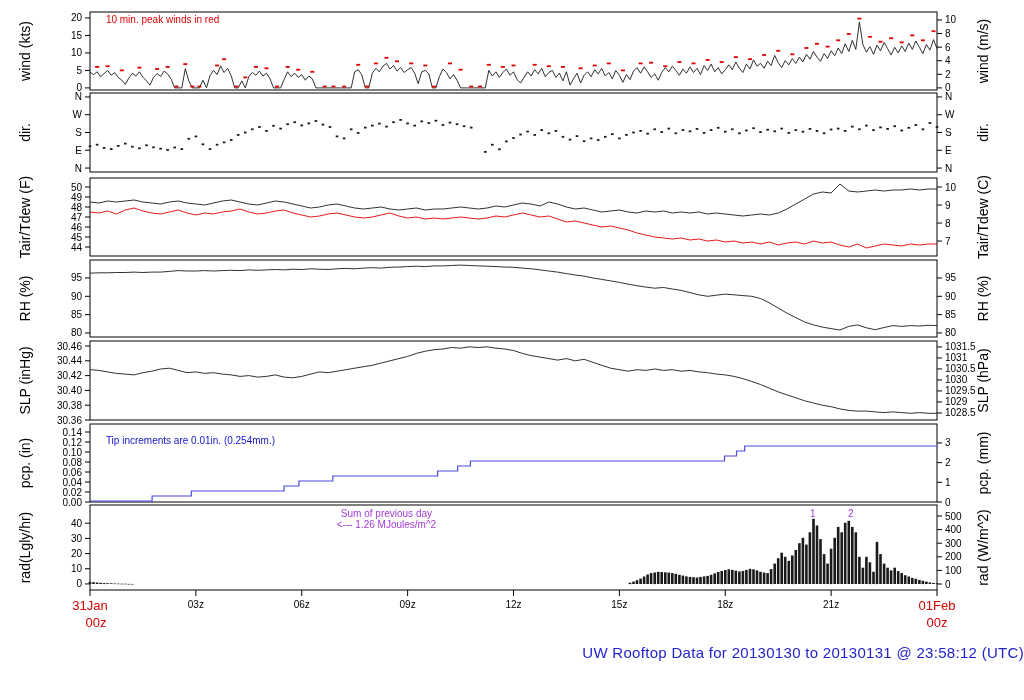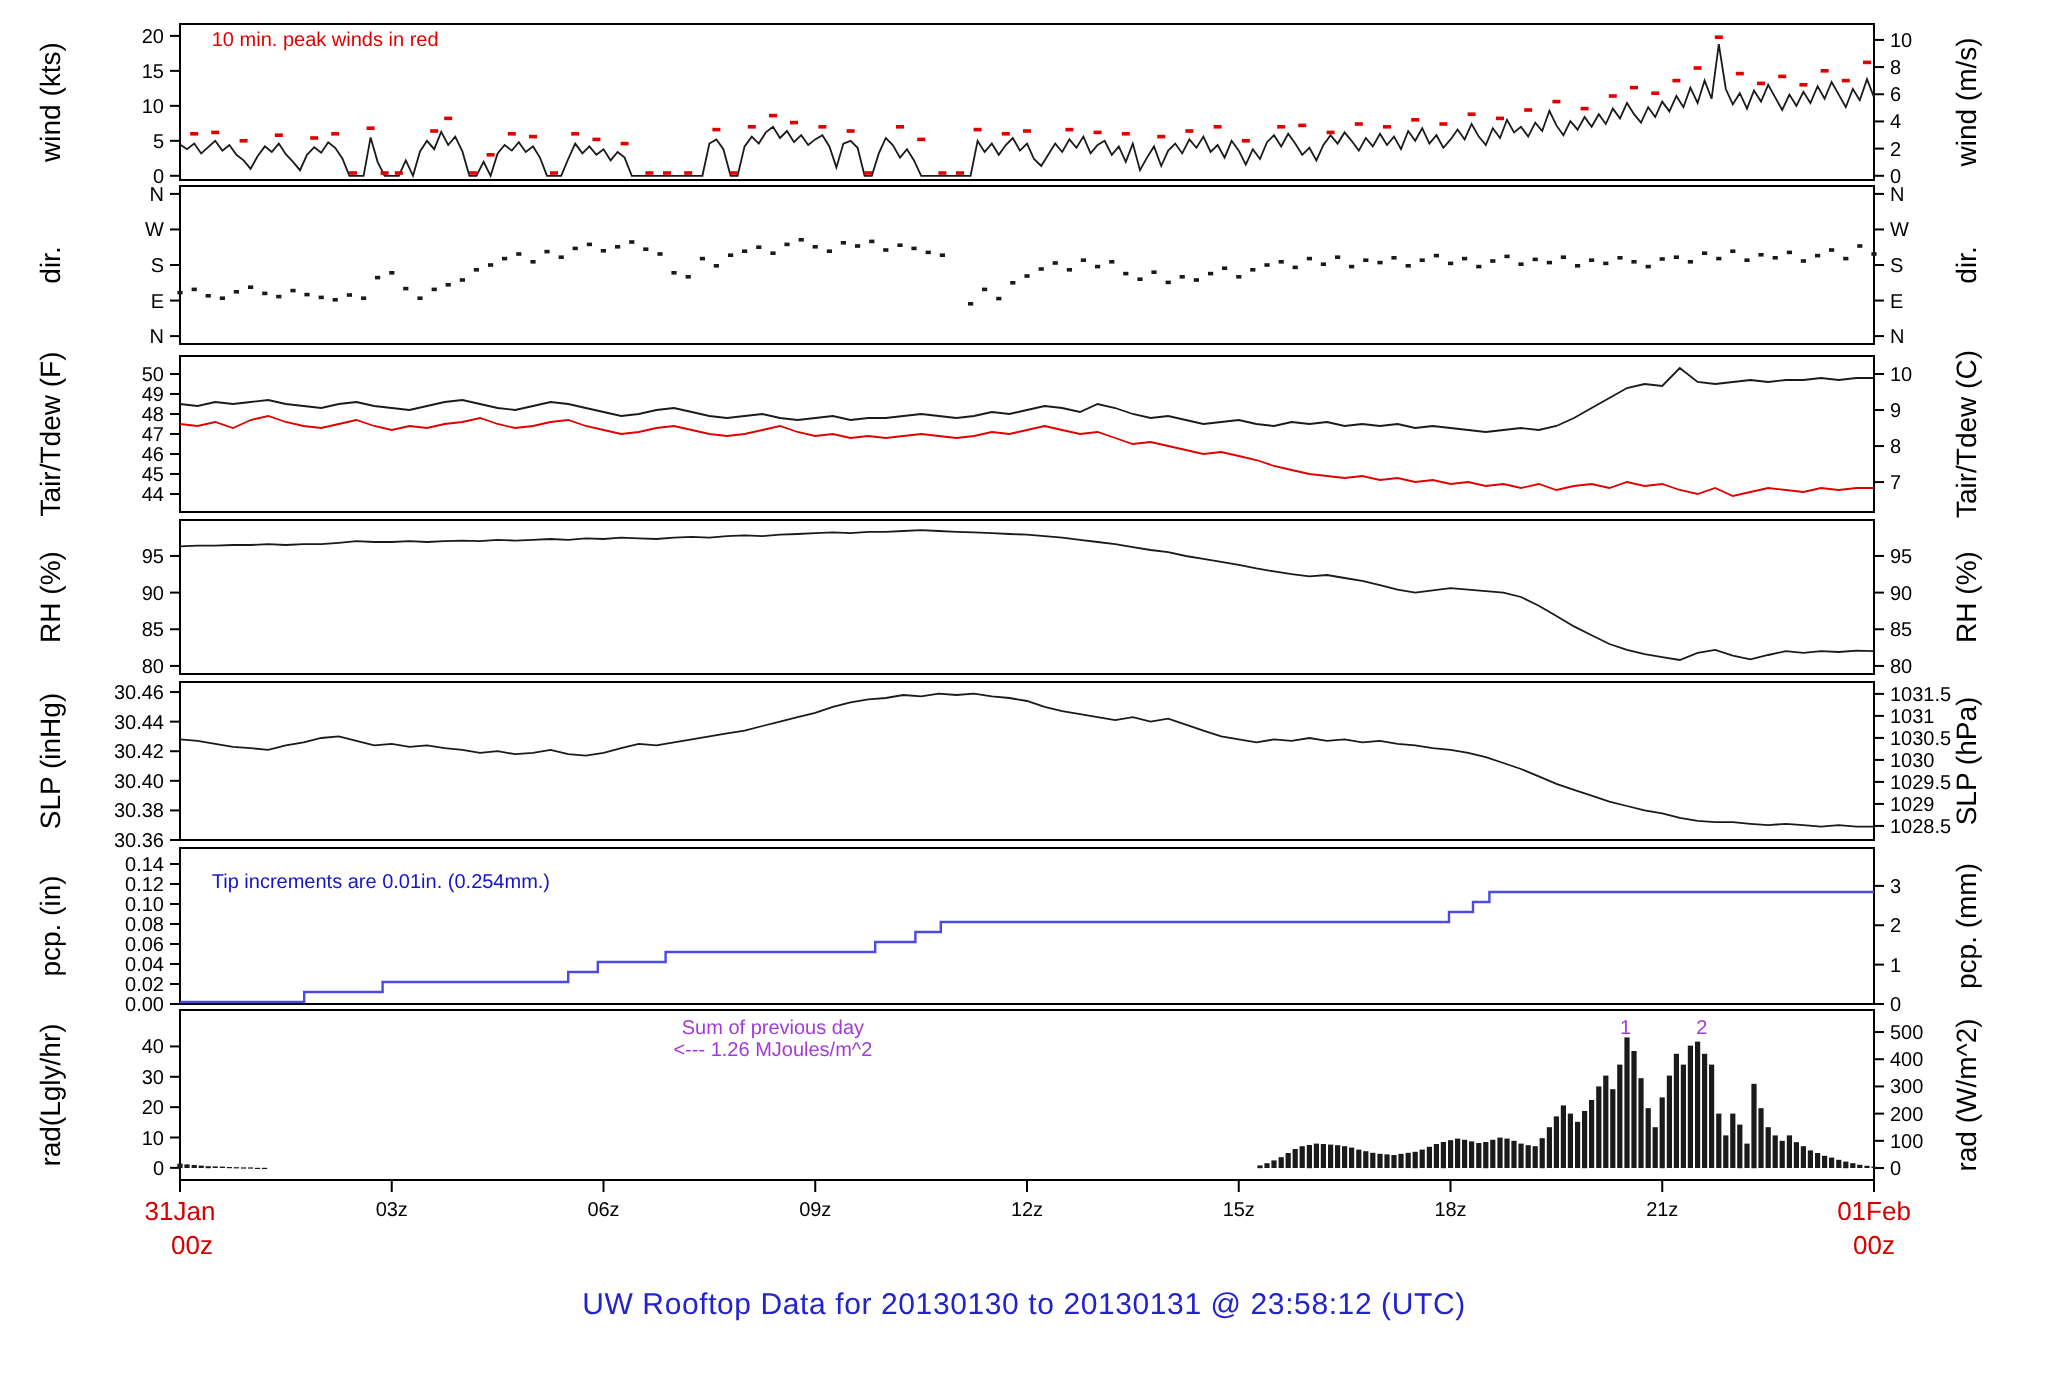--- a/index.html
+++ b/index.html
@@ -1,19 +1,19 @@
 <!DOCTYPE html>
 <html><head>
 <meta charset="utf-8">
 <style>
   html,body{margin:0;padding:0;background:#ffffff;}
   .stage{position:relative;width:1024px;height:700px;background:#ffffff;overflow:hidden;
          font-family:"Liberation Sans", sans-serif;}
   #plot{position:absolute;left:0;top:0;}
-  .chart-title{position:absolute;left:0;top:644px;width:1024px;text-align:center;
+  .chart-title{position:absolute;left:0;top:644px;width:1024px;text-align:right;
                font-size:15px;color:#2323cc;letter-spacing:0.3px;}
 </style>
 </head>
 <body>
 
 <div class="stage">
   <svg id="plot" width="1024" height="700">
       <rect x="90" y="12" width="847" height="78" fill="none" stroke="#000" stroke-width="1"></rect>
       <line x1="85" y1="87.90134529147983" x2="90" y2="87.90134529147983" stroke="#000" stroke-width="1"></line>
       <text x="82" y="91.40134529147983" fill="#000000" font-size="10" text-anchor="end" font-family="&quot;Liberation Sans&quot;, sans-serif">0</text>

